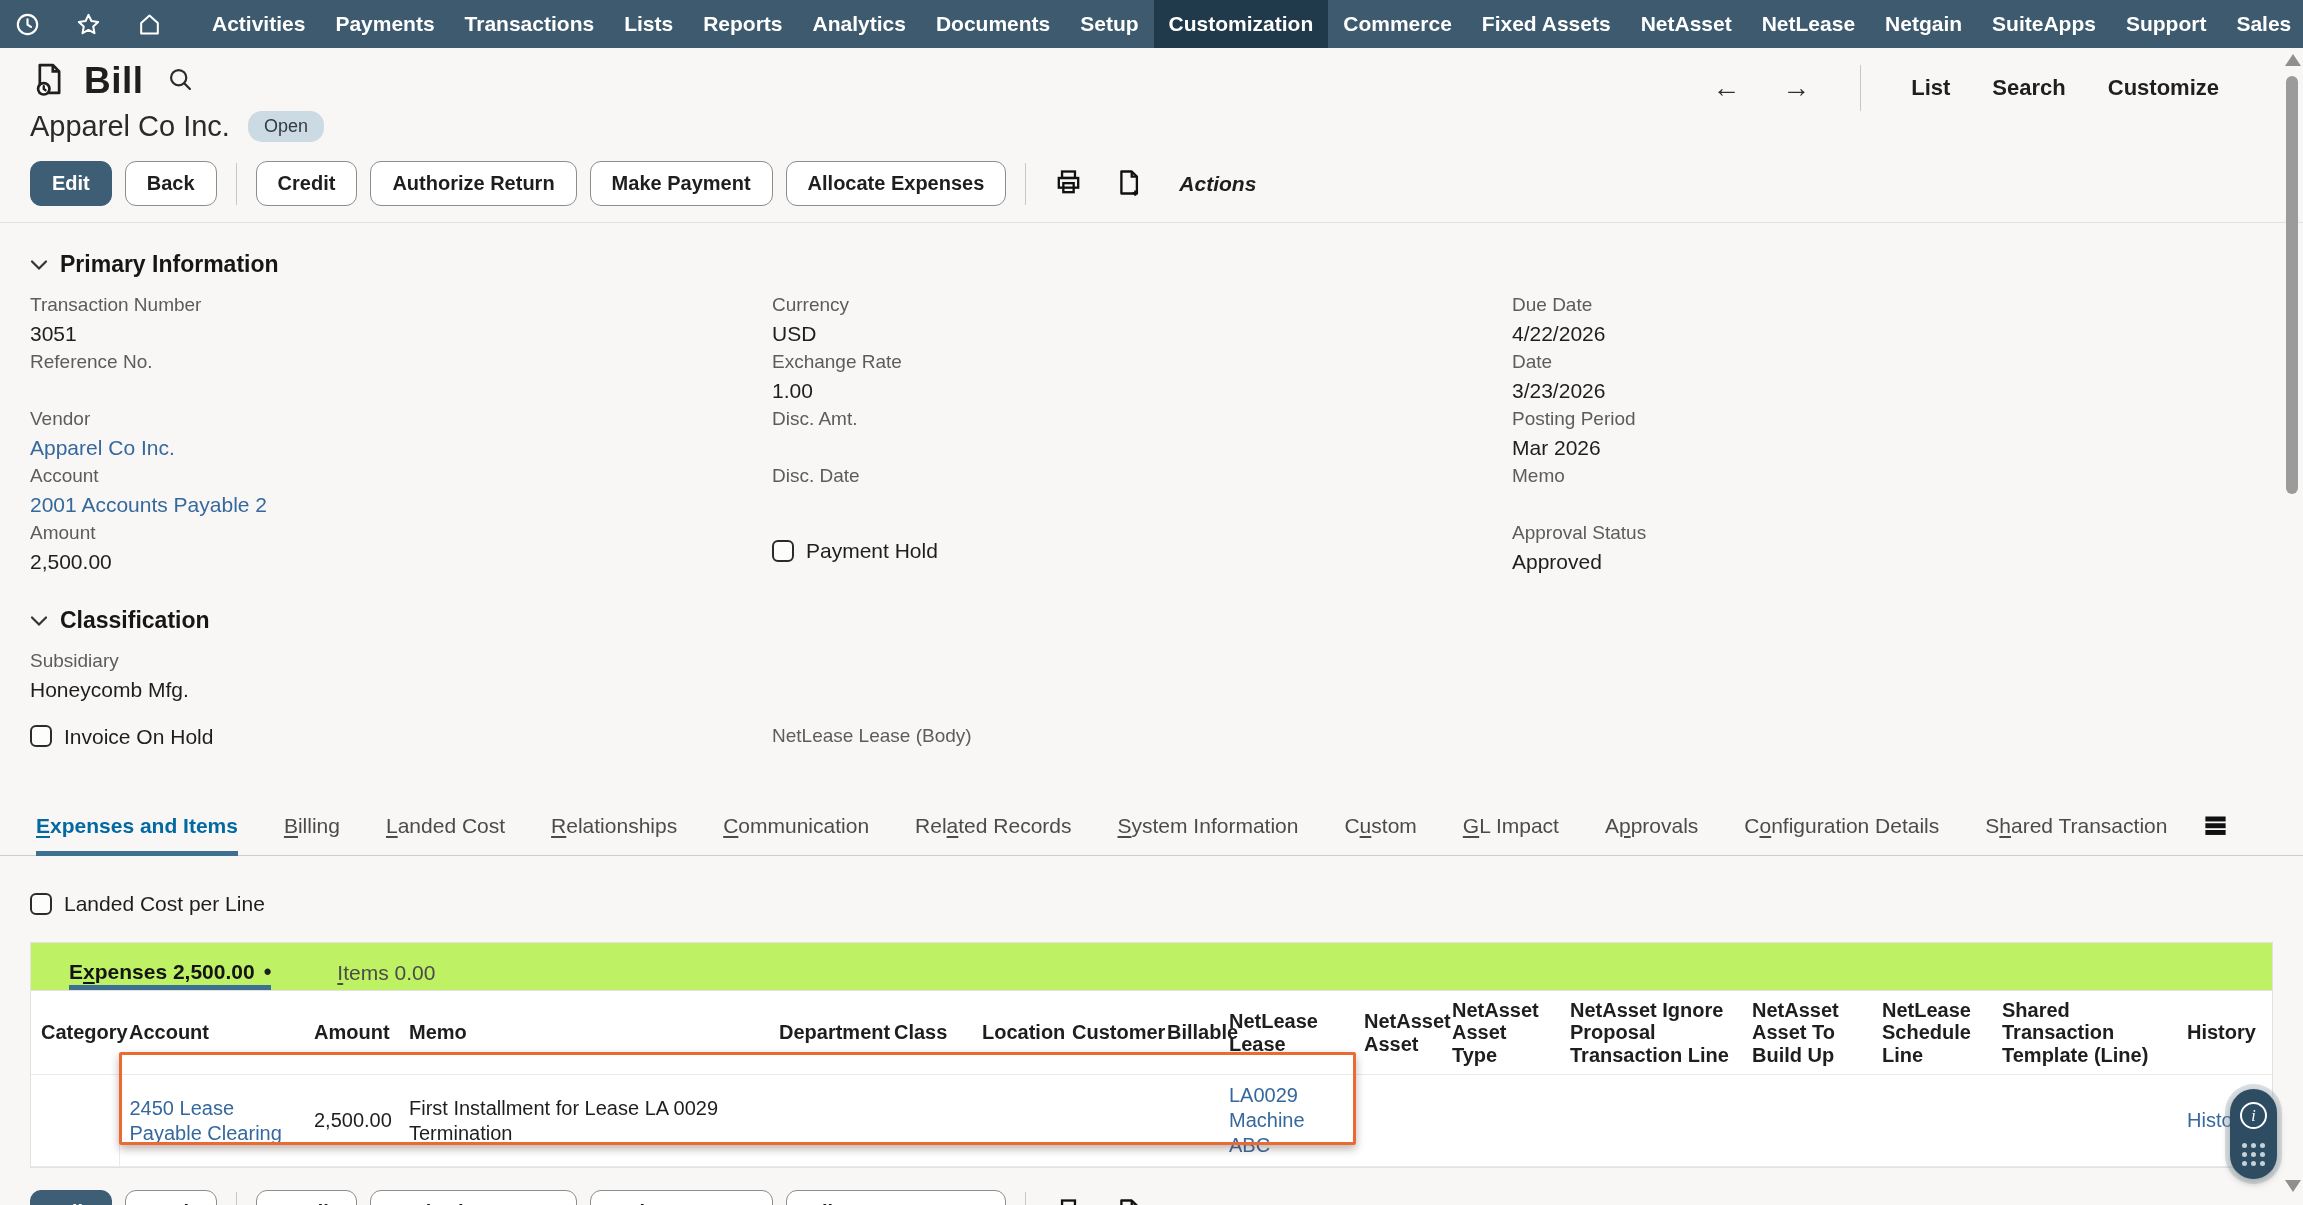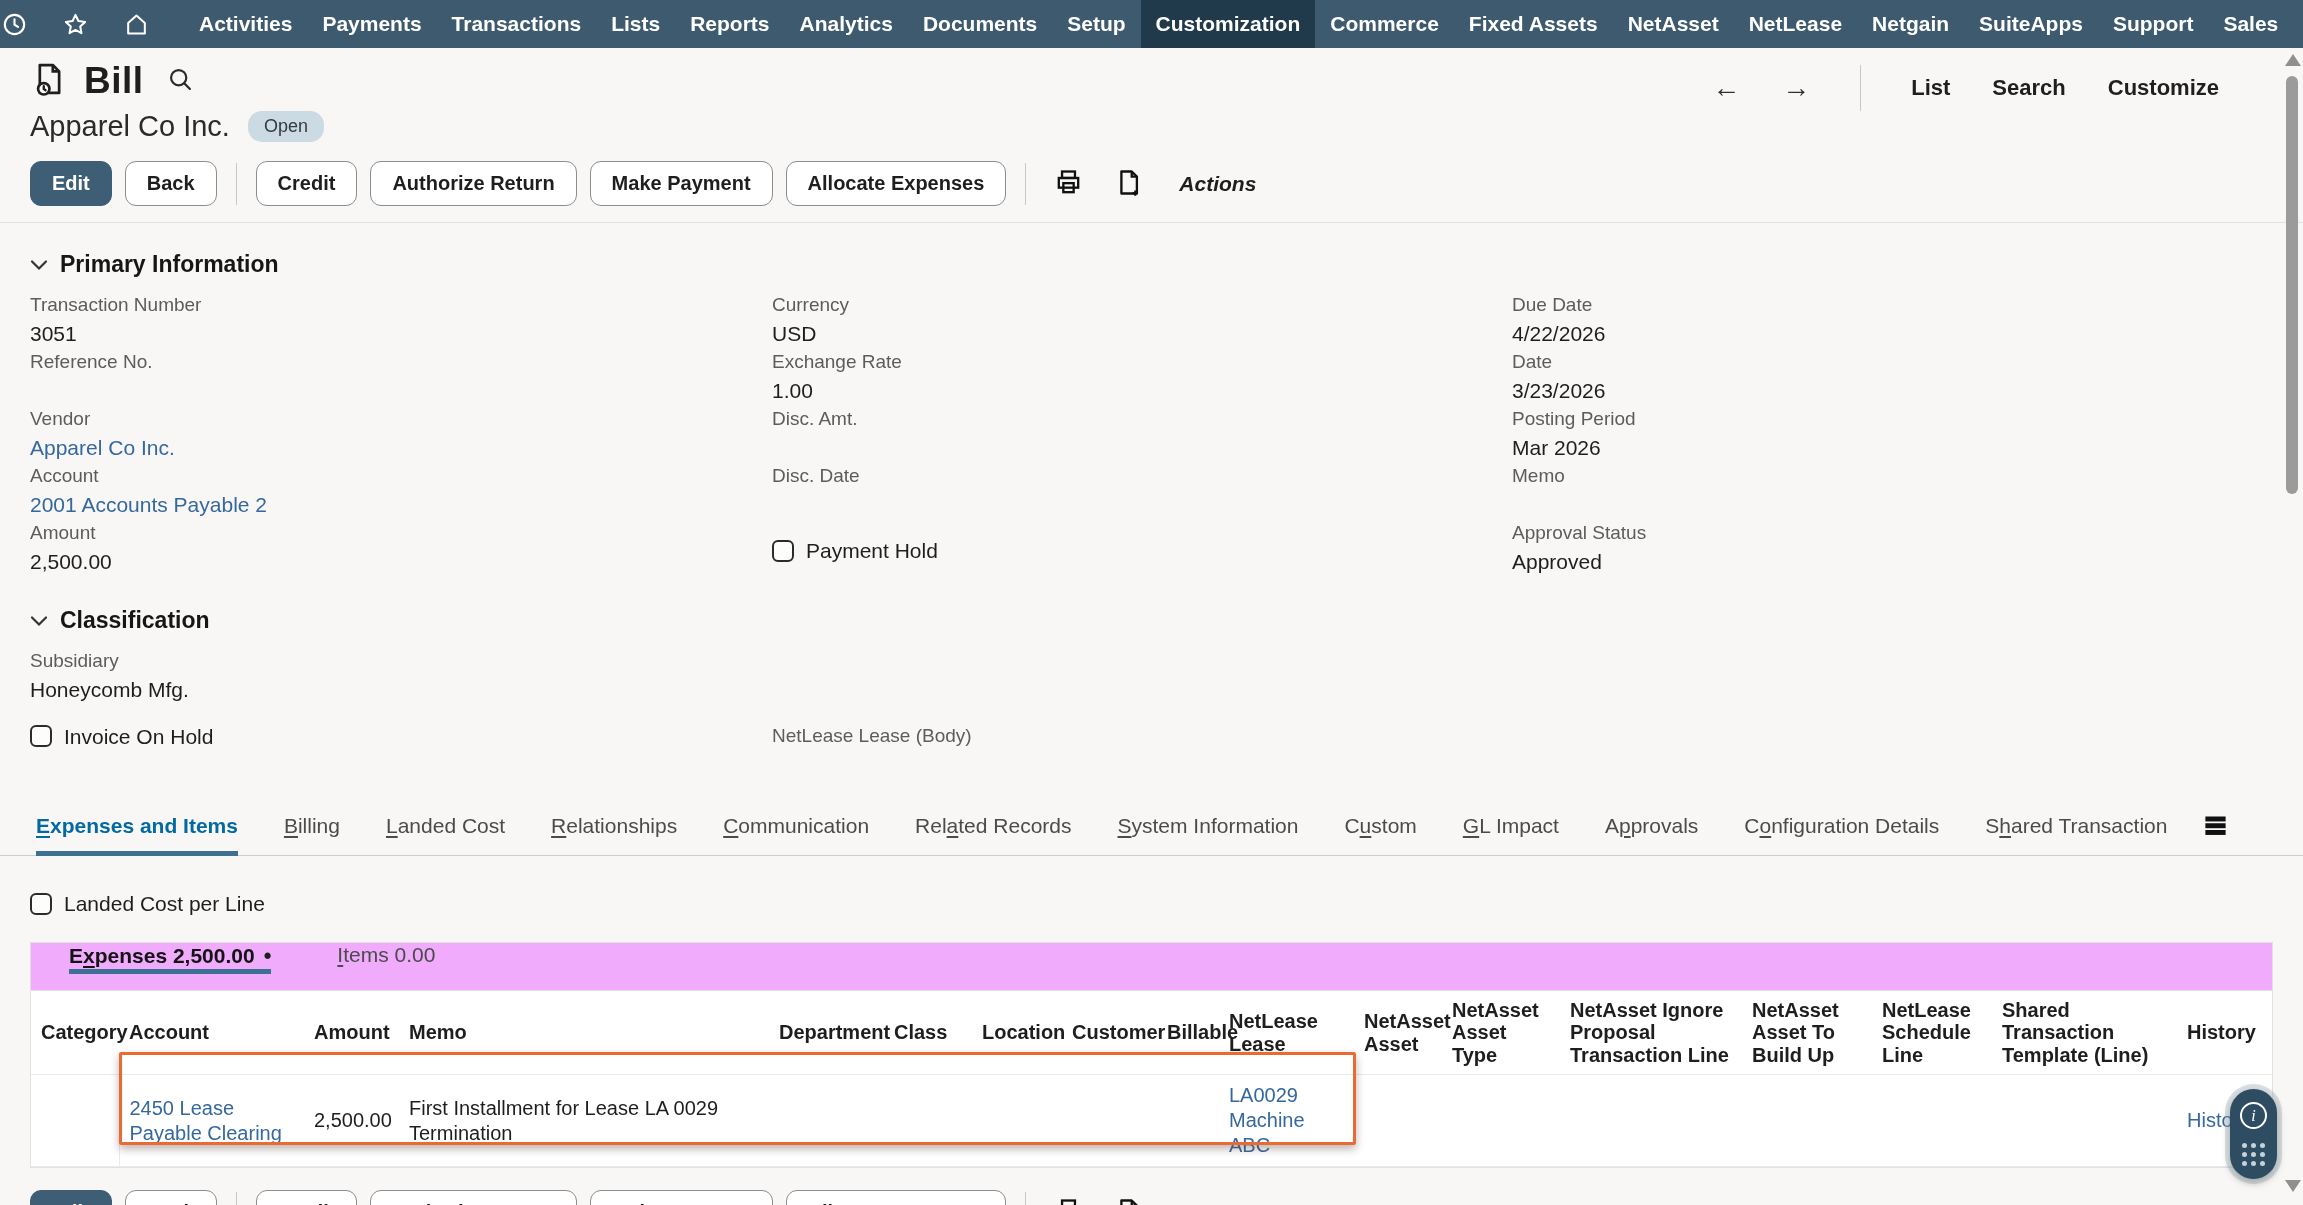--- a/index.html
+++ b/index.html
@@ -8,21 +8,21 @@
     font-family: "Liberation Sans", sans-serif;
     background: #f8f7f5;
     color: #1e1e1e;
     position: relative;
   }
   a { text-decoration: none; }
 
   
   .topnav {
     height: 48px; background: #3d5a6e; display: flex; align-items: stretch;
-    color: #fff; padding-left: 1px;
+    color: #fff; padding-left: 14px;
   }
   .topnav .nav-icons { display: flex; align-items: center; gap: 34px; margin-right: 34px; }
   .topnav .nav-icons svg { display: block; }
   .topnav .nav-item {
     display: flex; align-items: center; padding: 0 15px; font-size: 21px;
     font-weight: 700; cursor: pointer; white-space: nowrap;
   }
   .topnav .nav-item.selected { background: #20394b; }
 
   
@@ -85,21 +85,21 @@
   .main-tab.active { color: #0369a1; font-weight: 700; border-bottom-color: #3c7191; }
   .main-tabs .rows-icon { position: absolute; right: 74px; bottom: 12px; cursor: pointer; }
 
   .landed-row { margin: 36px 0 0 30px; }
 
   
   .tab-content {
     margin: 26px 30px 0 30px; background: #fff; border: 1px solid #e3e1de; position: relative;
   }
   .subtab-strip {
-    background: #f0abfc; height: 48px; display: flex; align-items: flex-start;
+    background: #bef264; height: 48px; display: flex; align-items: flex-end;
     padding-left: 38px; gap: 66px; border-bottom: 1px solid #e3e1de;
   }
   .subtab { display: flex; align-items: center; font-size: 21px; color: #4c4b49;
     border-bottom: 5px solid transparent; cursor: pointer; }
   .subtab.active { font-weight: 700; color: #141414; border-bottom-color: #3c7191; }
   .subtab .marker { margin-left: 9px; font-size: 22px; color: #1e1e1e; }
 
   table.expense { width: 100%; border-collapse: collapse; table-layout: fixed; }
   table.expense th {
     font-size: 20px; font-weight: 700; color: #1e1e1e; text-align: left;

